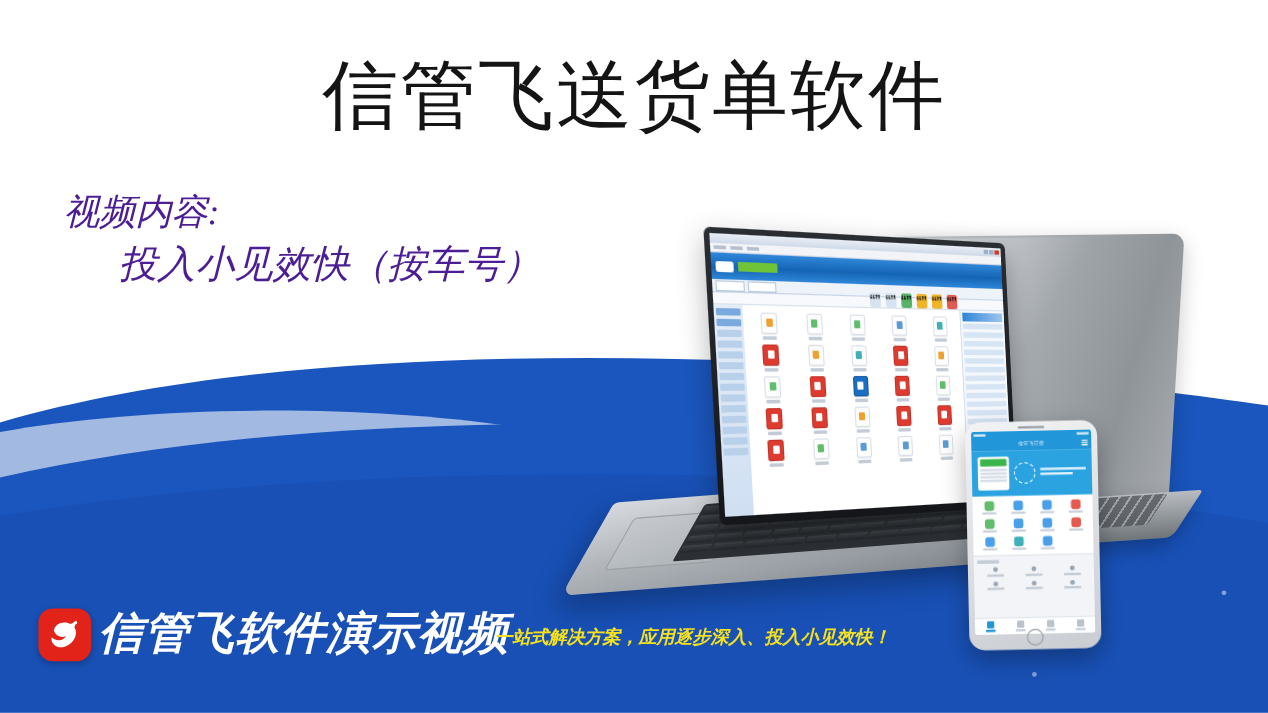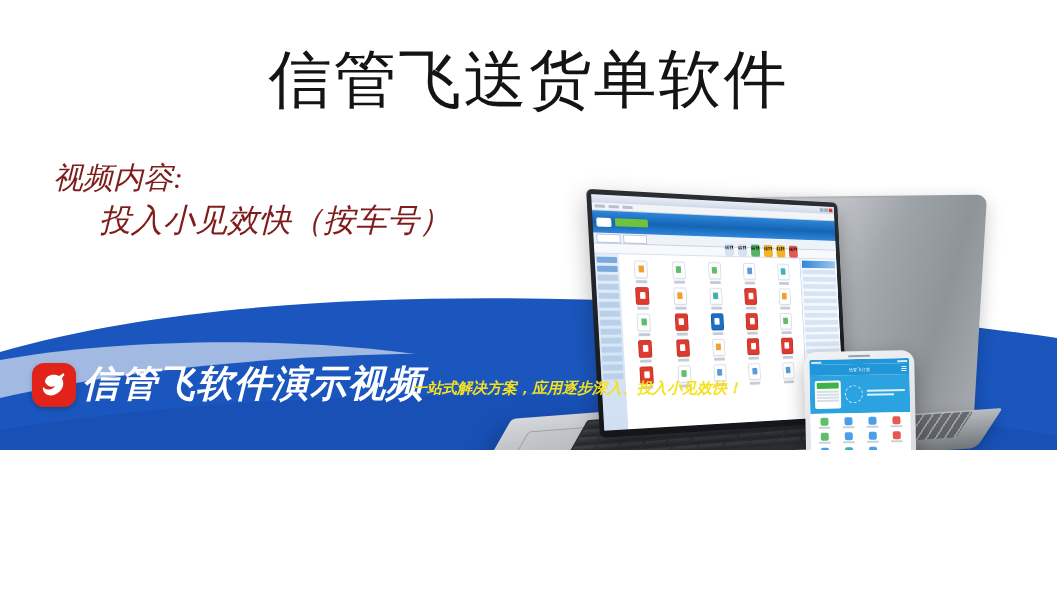--- a/index.html
+++ b/index.html
@@ -1,33 +1,33 @@
 <!DOCTYPE html>
 <html><head>
 <meta charset="utf-8">
 <style>
   html,body{margin:0;padding:0;background:#fff;}
   body{width:1057px;height:594px;font-family:"Liberation Sans","DejaVu Sans",sans-serif;}
-  .slide{position:relative;width:1057px;height:450px;overflow:hidden;background:#ffffff;}
+  .slide{position:relative;width:1057px;height:594px;overflow:hidden;background:#ffffff;}
 
   
   .wave-layer{position:absolute;left:0;top:0;width:1057px;height:594px;}
   .wave-svg{position:absolute;left:0;top:0;}
 
   
   .title{
     position:absolute;left:0;top:44px;width:1057px;text-align:center;
     font-family:"Liberation Serif","DejaVu Serif",serif;
     font-size:63px;line-height:72px;color:#141414;letter-spacing:2px;
     white-space:nowrap;
   }
   .subtitle-block{position:absolute;left:53px;top:158px;width:460px;}
   .sub-line{
     font-family:"Liberation Serif","DejaVu Serif",serif;
-    font-style:italic;color:#7f1d1d;white-space:nowrap;
+    font-style:italic;color:#4c1d95;white-space:nowrap;
   }
   .sub-line-1{font-size:30px;line-height:40px;}
   .sub-line-2{font-size:32px;line-height:44px;padding-left:46px;}
 
   
   .devices{position:absolute;left:470px;top:190px;width:590px;height:330px;}
 
   
   .laptop-back{
     position:absolute;left:268px;top:6px;width:242px;height:235px;

